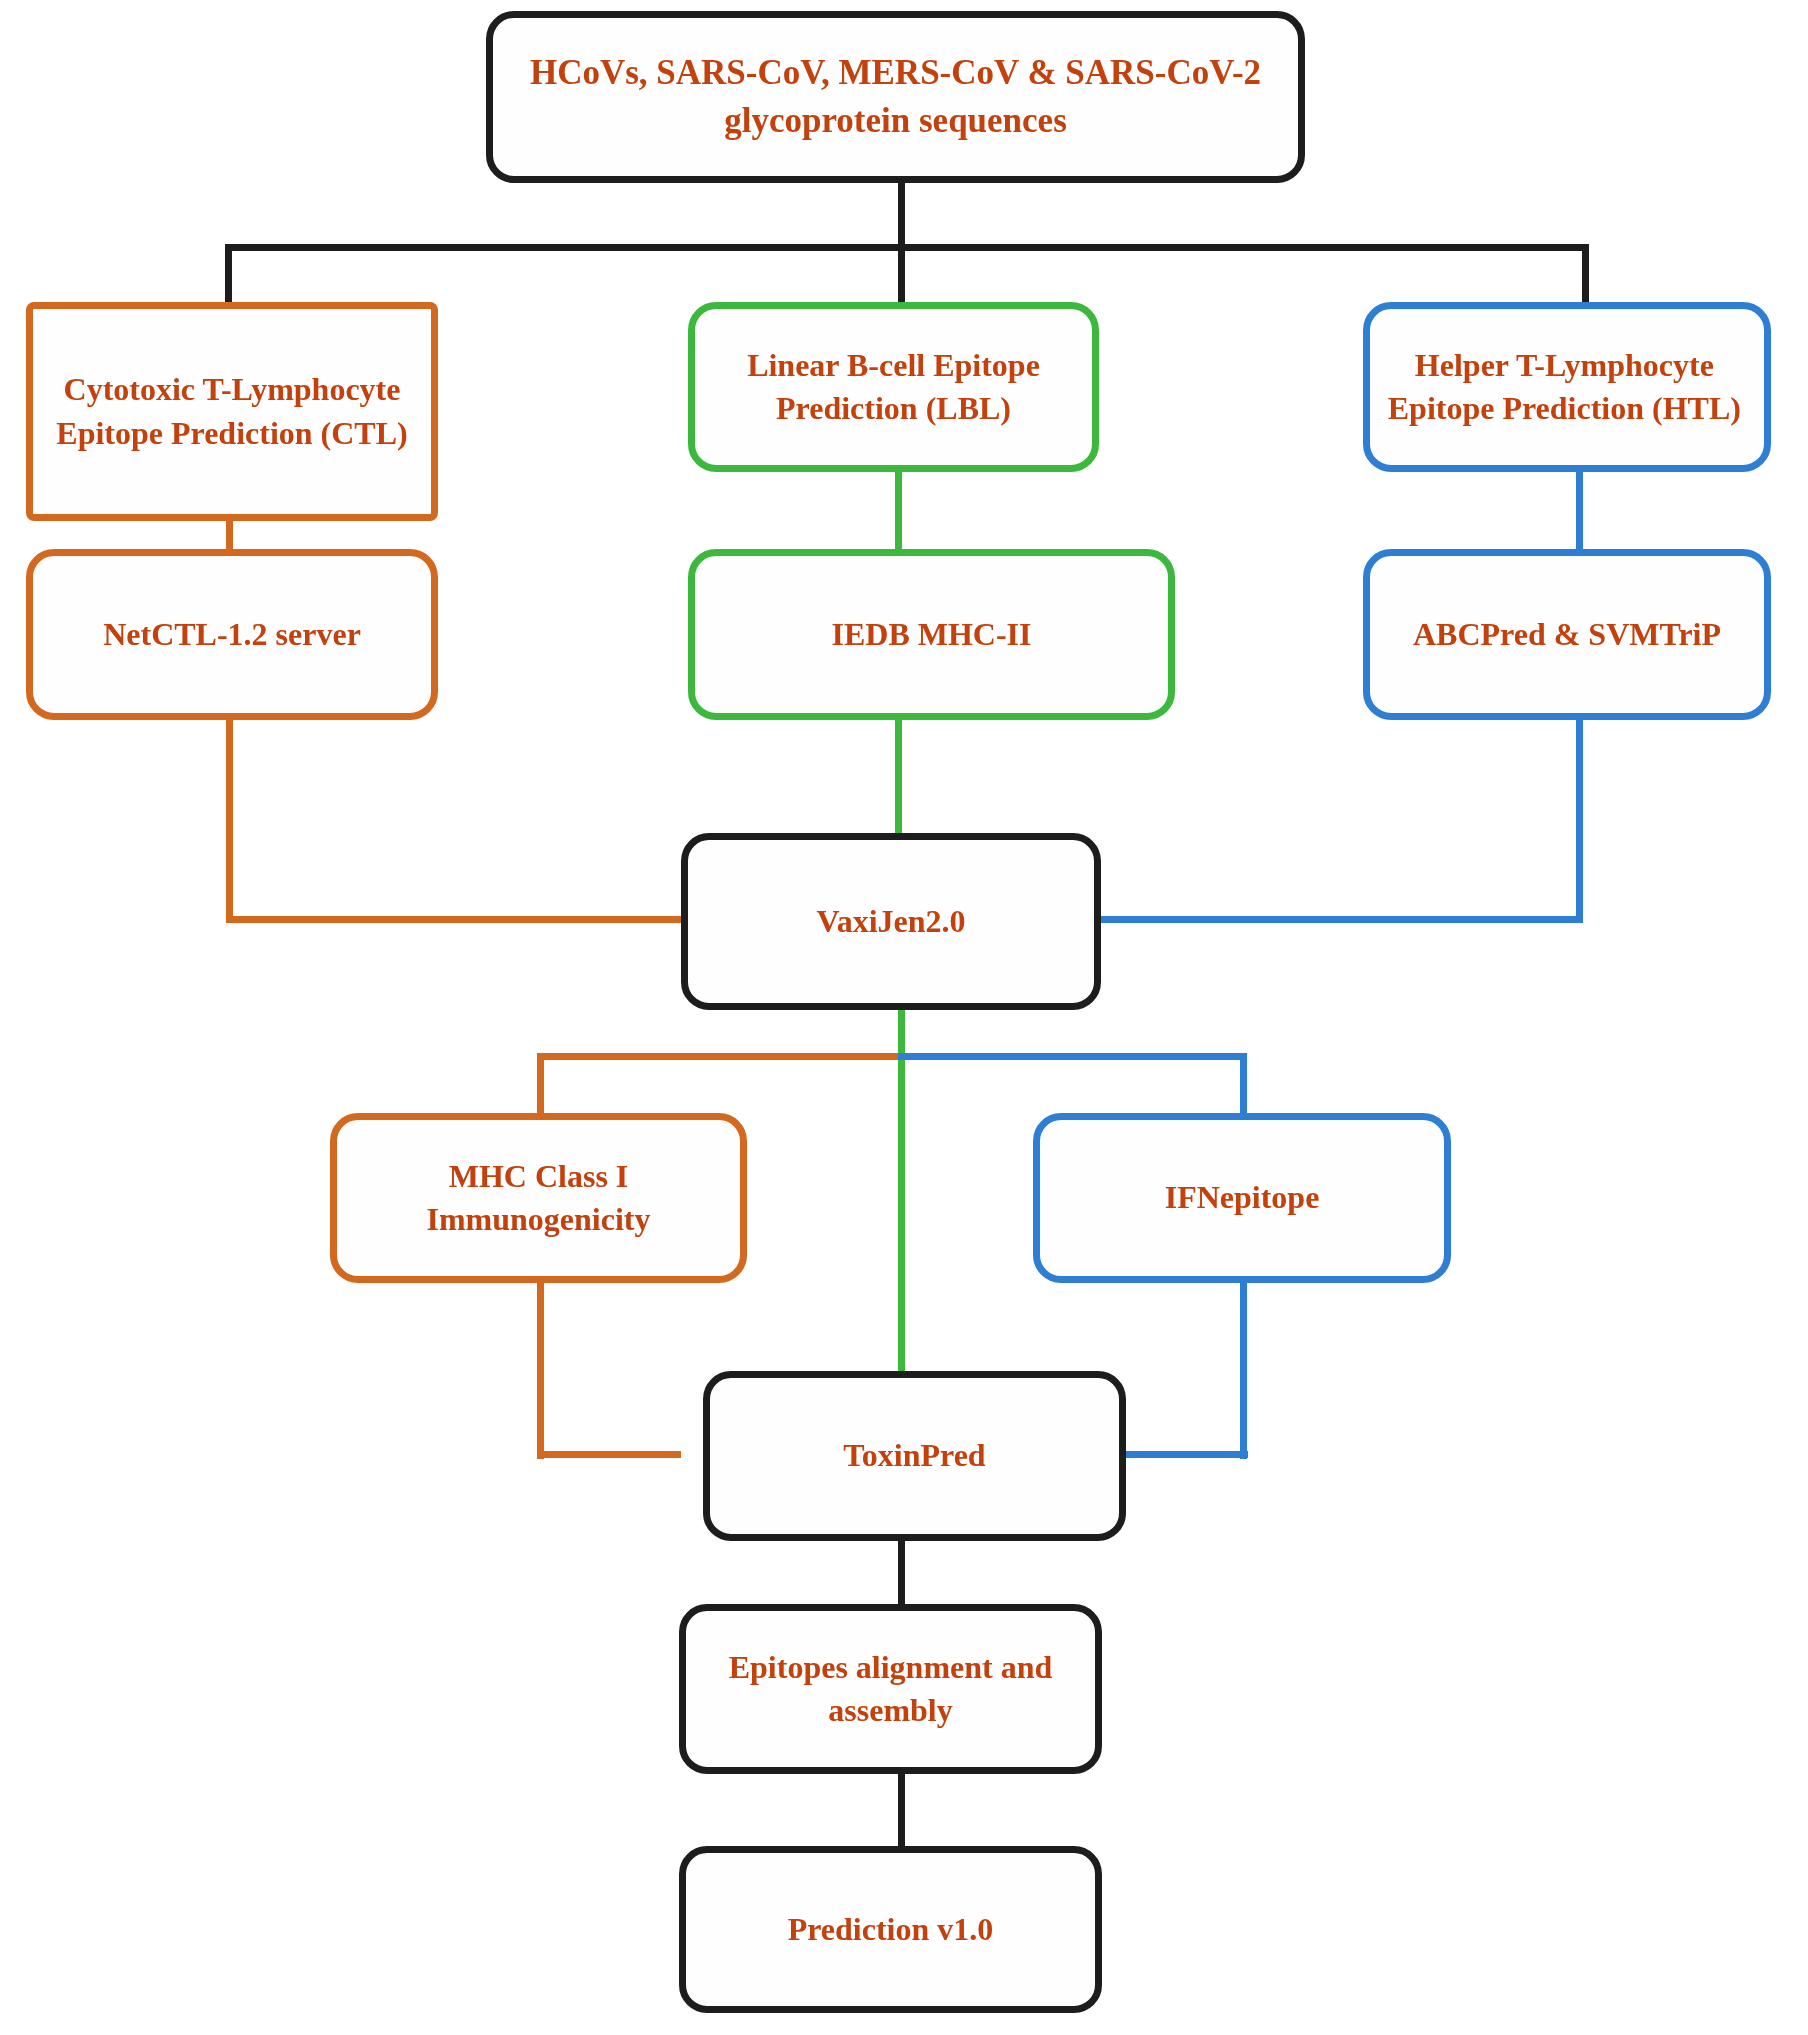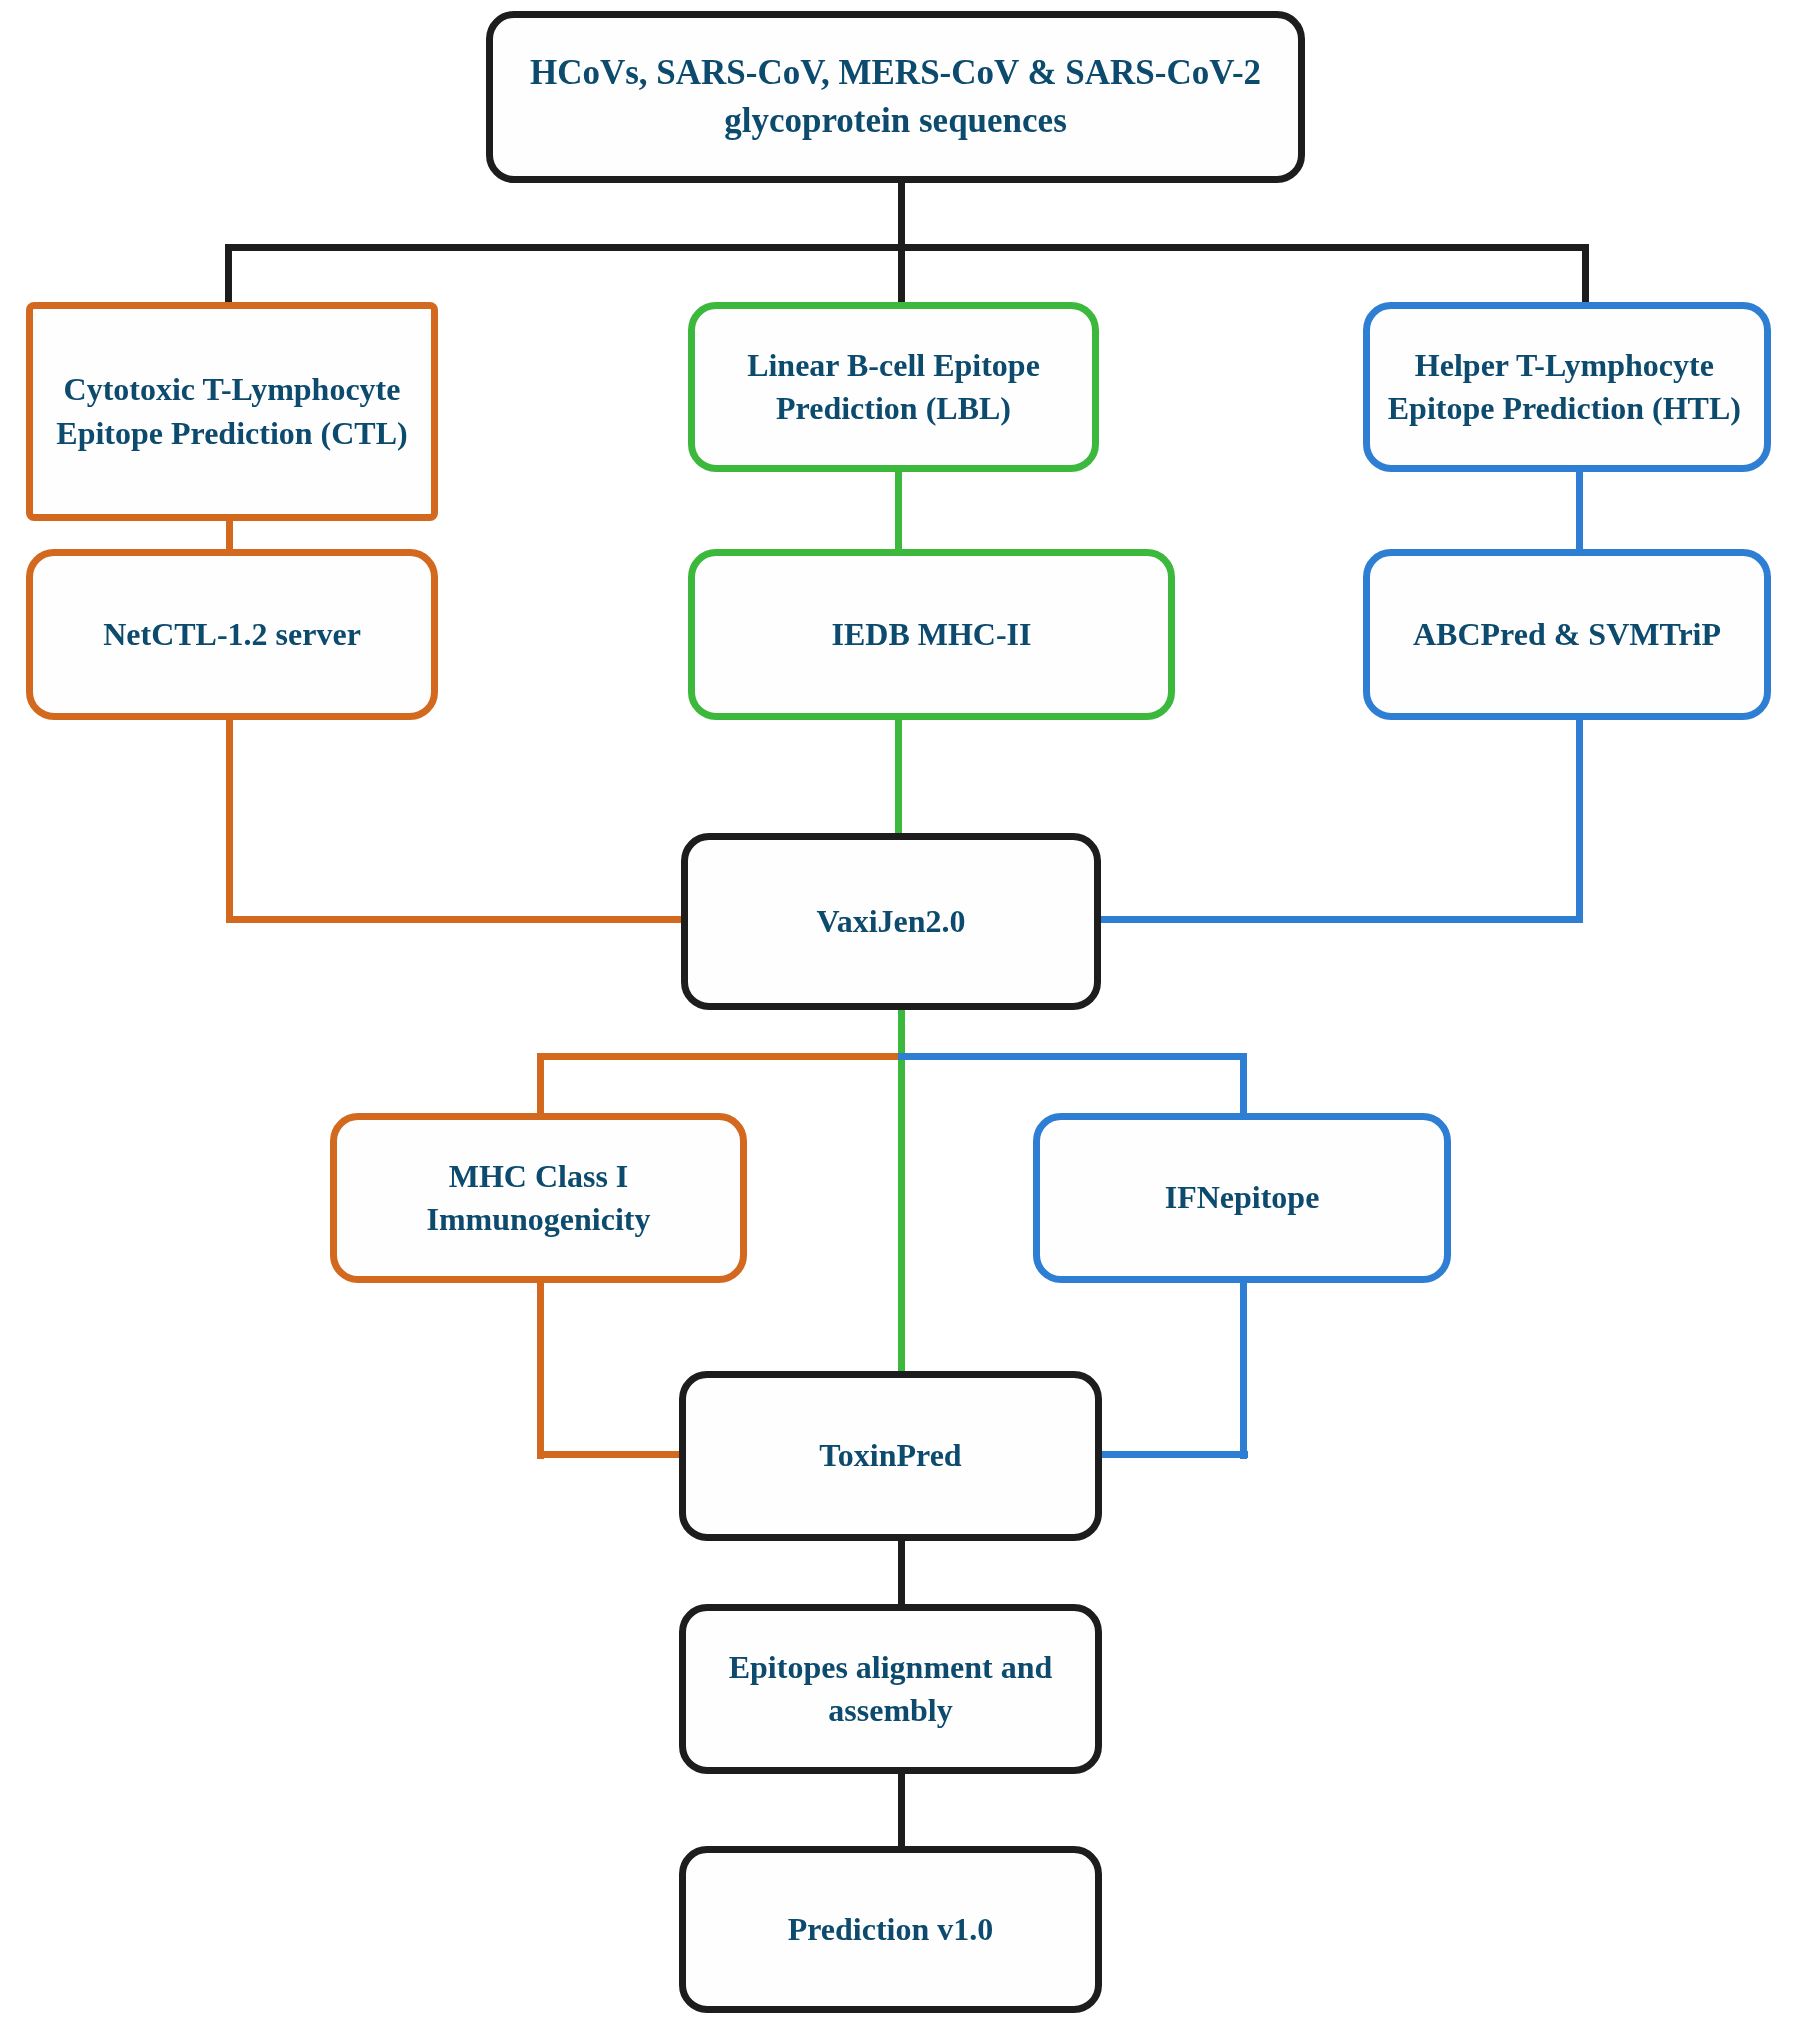--- a/index.html
+++ b/index.html
@@ -16,21 +16,21 @@
     background:#fefefe;
     border:7.7px solid #1d1d1d;
     border-radius:28px;
     display:flex;
     align-items:center;
     justify-content:center;
     text-align:center;
     font-weight:bold;
     font-size:32px;
     line-height:1.35;
-    color:#0c4a6e;
+    color:#c2410c;
     padding:0 12.3px;
   }
   .c-black{border-color:#1d1d1d;border-width:7px;}
   .c-orange{border-color:#d2691e;}
   .c-green{border-color:#3cb83c;}
   .c-blue{border-color:#2e7fd4;}
   .line{position:absolute;}
   .l-black{background:#1d1d1d;}
   .l-orange{background:#d2691e;}
   .l-green{background:#3cb83c;}
@@ -104,21 +104,21 @@
   </div>
 
   <div class="node c-orange" style="left:330px;top:1113px;width:417px;height:170px;">
     <span>MHC Class I Immunogenicity</span>
   </div>
 
   <div class="node c-blue" style="left:1033px;top:1113px;width:418px;height:170px;">
     <span>IFNepitope</span>
   </div>
 
-  <div class="node c-black" style="left:679px;top:1371px;width:423px;height:170px;">
+  <div class="node c-black" style="left:703px;top:1371px;width:423px;height:170px;">
     <span>ToxinPred</span>
   </div>
 
   <div class="node c-black" style="left:679px;top:1604px;width:423px;height:170px;text-align:center;">
     <span>Epitopes alignment and assembly</span>
   </div>
 
   <div class="node c-black" style="left:679px;top:1846px;width:423px;height:167px;">
     <span>Prediction v1.0</span>
   </div>

